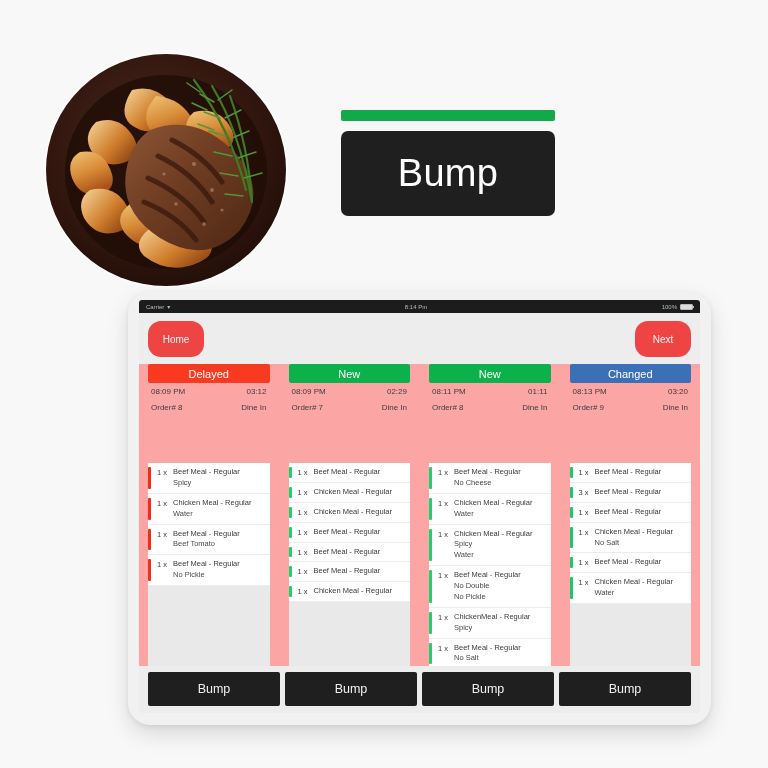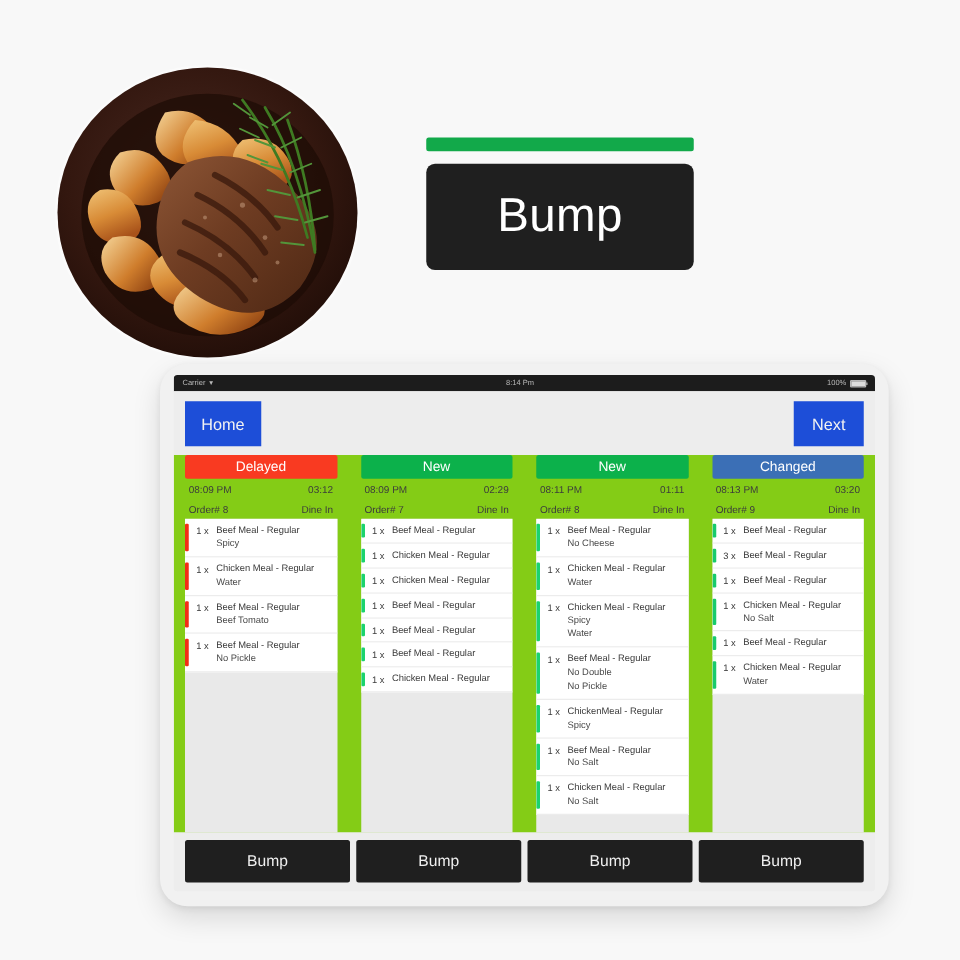--- a/index.html
+++ b/index.html
@@ -68,52 +68,53 @@
   }
   .battery i { display:block; height:100%; background:#dcdcdc; }
 
   
   #topnav {
     flex:none; display:flex; align-items:center;
     padding:8px 9px 7px 9px; gap:7px;
     background:#ededed;
   }
   .navbtn {
-    background:#1d4ed8; color:#f2f2f2;
-    border:none; border-radius:0;
+    background:#ef4444; color:#f2f2f2;
+    border:none; border-radius:13px;
     height:36px; min-width:56px; padding:0 13px;
-    font-size:13px; font-family:"Liberation Sans", sans-serif;
+    font-size:10px; font-family:"Liberation Sans", sans-serif;
     cursor:pointer;
   }
   #topnav .spacer { flex:1; }
 
   
   #order-board {
     flex:1; display:flex; gap:19px;
     padding:0 9px; min-height:0;
-    background:#84cc16;
+    background:#fca5a5;
   }
   .order-col { flex:1; display:flex; flex-direction:column; min-width:0; min-height:0; }
 
   .order-status {
     height:19px; border-radius:2px;
     display:flex; align-items:center; justify-content:center;
     color:#ffffff; font-size:11px; flex:none;
   }
   .order-meta { flex:none; padding:0 2px; }
   .order-meta .row {
     display:flex; justify-content:space-between;
     font-size:8px; color:#3c3c3c;
     padding:4px 1px 3px 1px;
     text-align:center;
   }
 
   .items {
     flex:1; background:#e9e9e9; overflow:hidden;
     min-height:0;
+    margin-top:48px;
   }
   .item {
     background:#ffffff;
     display:flex; align-items:stretch;
     border-bottom:1px solid #ececec;
     padding:4px 0;
   }
   .item .accent { width:3px; flex:none; border-radius:1px; margin-right:6px; }
   .item .qty { font-size:7.5px; color:#3a3a3a; flex:none; padding-top:1px; }
   .item .body { font-size:7.5px; color:#3a3a3a; line-height:1.45; padding-left:6px; }

